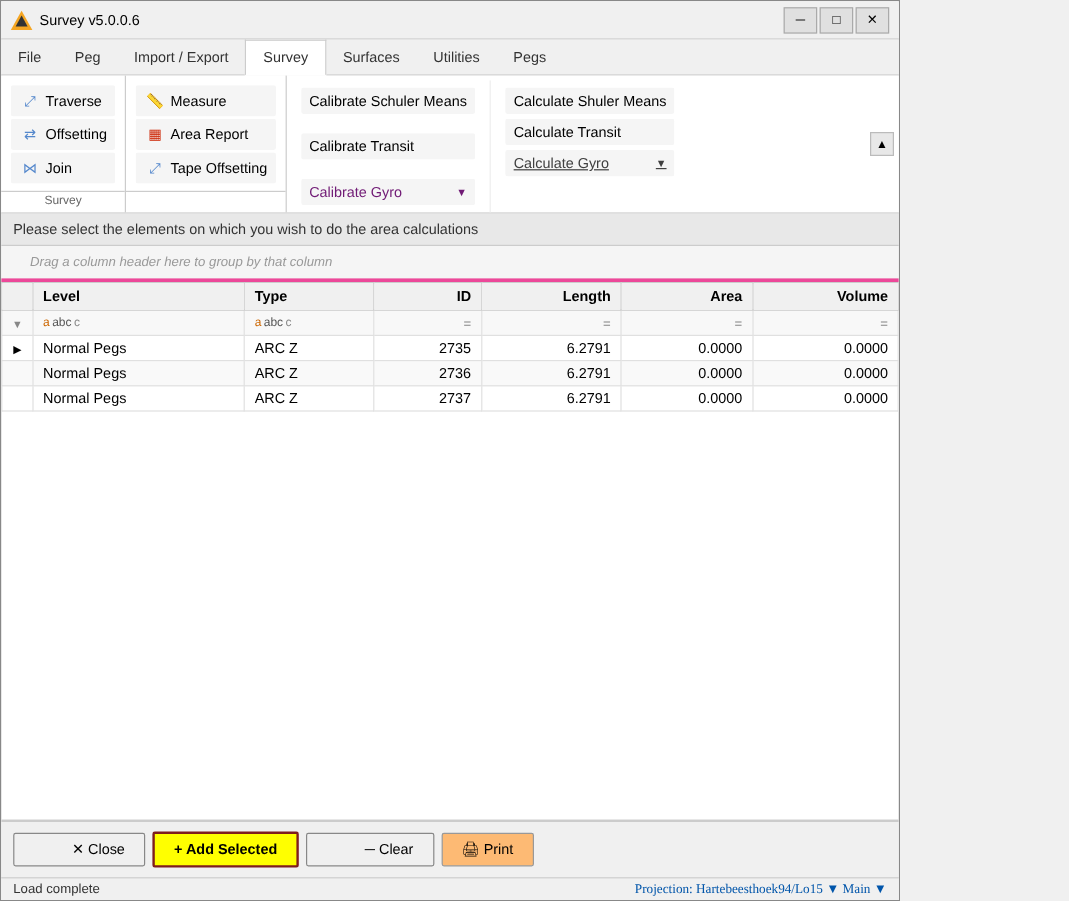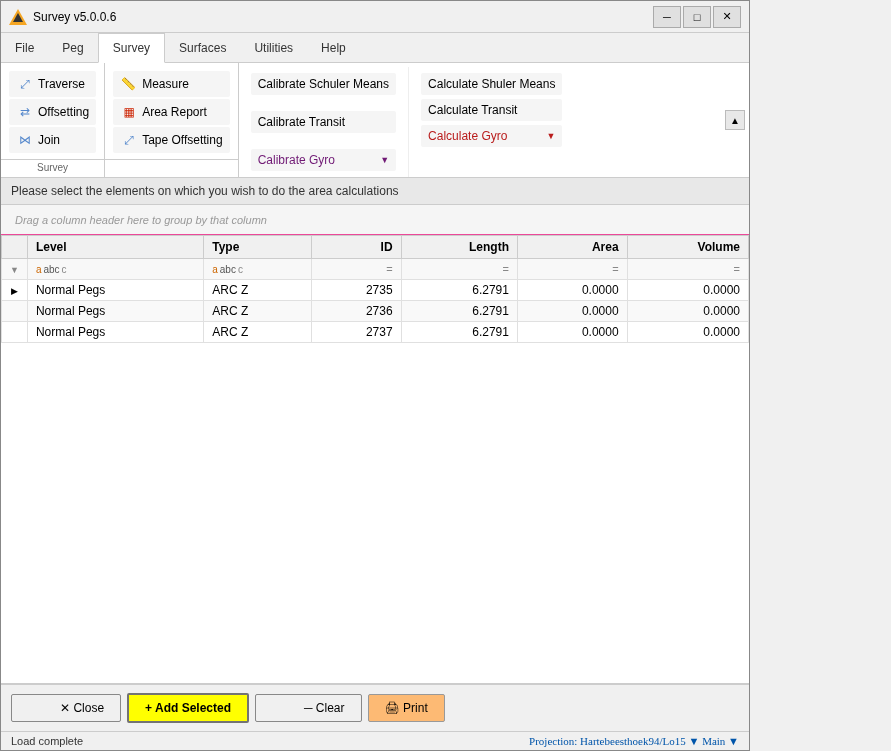--- a/index.html
+++ b/index.html
@@ -97,24 +97,24 @@
     .instruction-bar {
       background: #e8e8e8;
       padding: 6px 10px;
       font-size: 12px;
       color: #333;
       border-bottom: 1px solid #ccc;
     }
 
     .group-by-bar {
       background: #f5f5f5;
-      padding: 6px 14px;
+      padding: 6px 24px;
       font-size: 11px;
       color: #999;
-      border-bottom: 1px solid #ec4899;
+      border-bottom: 3px solid #ec4899;
       font-style: italic;
       min-height: 30px;
       display: flex; align-items: center;
     }
 
     
     .data-grid {
       flex: 1;
       overflow: auto;
     }
@@ -166,21 +166,21 @@
     .btn {
       padding: 6px 16px;
       font-size: 12px;
       border: 1px solid #888;
       cursor: pointer;
       display: flex; align-items: center; gap: 4px;
       border-radius: 2px;
     }
     .btn-default { background: #f0f0f0; padding-left: 48px; }
     .btn-yellow { background: #fdba74; border-color: #999; }
-    .btn-add { background: #ffff00; border: 2px solid #737373; font-weight: bold; }
+    .btn-add { background: #ffff00; border: 2px solid #7f1d1d; font-weight: bold; }
 
     
     .statusbar {
       background: #f0f0f0;
       border-top: 1px solid #ccc;
       padding: 3px 10px;
       font-size: 11px;
       color: #333;
       display: flex;
       justify-content: space-between;
@@ -242,24 +242,25 @@
     <div class="titlebar-controls">
       <button class="titlebar-btn">─</button>
       <button class="titlebar-btn">□</button>
       <button class="titlebar-btn close-btn">✕</button>
     </div>
   </div>
 
   <div class="menubar">
     <div class="menu-item">File</div>
     <div class="menu-item">Peg</div>
+    <div class="menu-item">Import / Export</div>
     <div class="menu-item active">Survey</div>
     <div class="menu-item">Surfaces</div>
     <div class="menu-item">Utilities</div>
-    <div class="menu-item">Help</div>
+    <div class="menu-item">Pegs</div>
   </div>
 
   <div class="toolbar-outer" style="background:white; border-bottom:1px solid #ccc; display:flex; position:relative;">
 
     <div class="toolbar-panel" style="min-width:100px;">
       <div class="toolbar-panel-content" style="flex-direction:column; gap:2px;">
         <button class="toolbar-btn">
           <span class="toolbar-icon" style="color:#5588cc;">⤢</span>
           <span>Traverse</span>
         </button>
@@ -306,21 +307,21 @@
           <span style="margin-left:auto; font-size:9px;">▼</span>
         </button>
       </div>
       <div style="display:flex; flex-direction:column; padding:6px 12px; gap:4px; min-width:160px;">
         <button class="toolbar-btn">
           <span>Calculate Shuler Means</span>
         </button>
         <button class="toolbar-btn">
           <span>Calculate Transit</span>
         </button>
-        <button class="toolbar-btn" style="color:#b91c1c;">
+        <button class="toolbar-btn" style="color:#404040;text-decoration:underline;">
           <span>Calculate Gyro</span>
           <span style="margin-left:auto; font-size:9px;">▼</span>
         </button>
       </div>
 
     </div>
 
     <div class="collapse-btn" style="position:absolute; right:4px; top:50%; transform:translateY(-50%);">▲</div>
   </div>
 

